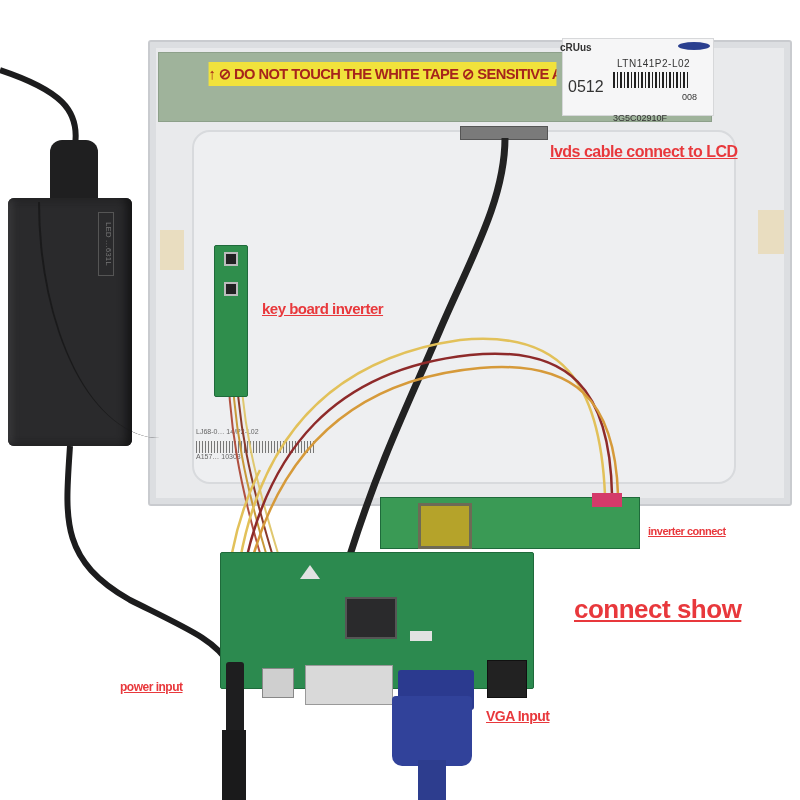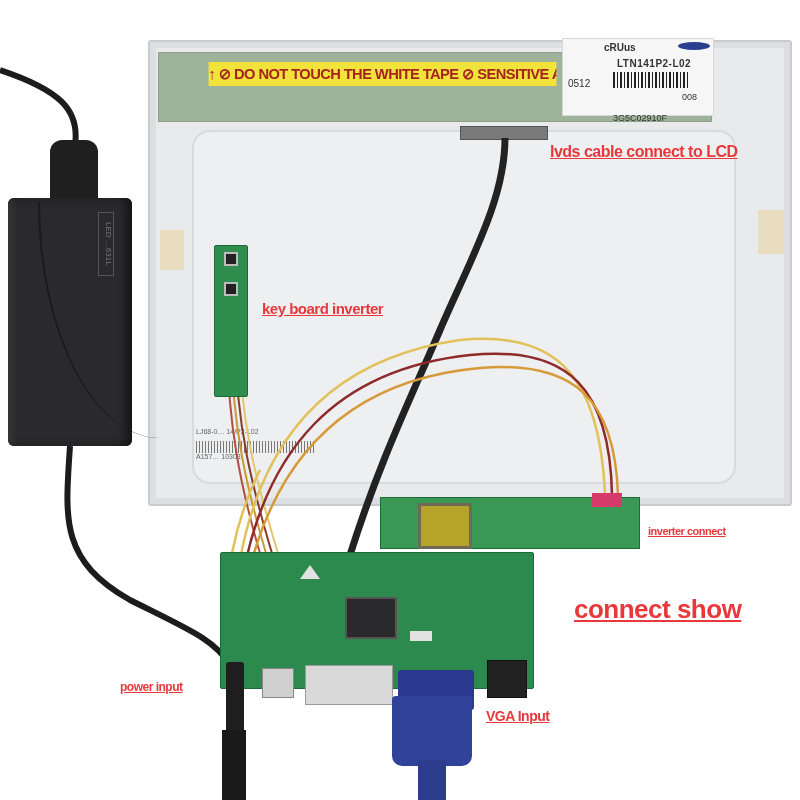--- a/index.html
+++ b/index.html
@@ -4,27 +4,27 @@
 <style>
   html,body{margin:0;padding:0;}
   body{width:800px;height:800px;background:#ffffff;position:relative;overflow:hidden;font-family:"Liberation Sans",sans-serif;}
   .abs{position:absolute;}
   
   .panel{left:148px;top:40px;width:640px;height:462px;background:#e9eaec;border:2px solid #c9cbcf;border-radius:3px;box-shadow:inset 0 0 0 6px #dcdee1;}
   .panel-inner{left:192px;top:130px;width:540px;height:350px;background:#eeeff1;border:2px solid #d8dadd;border-radius:18px;}
   .pcb-strip{left:158px;top:52px;width:552px;height:68px;background:#9fb39b;border:1px solid #8da08a;}
   .warning-tape{left:205px;top:62px;width:355px;height:24px;background:#f1e23c;color:#a6241c;font-weight:bold;font-size:15px;line-height:24px;letter-spacing:-0.6px;white-space:nowrap;overflow:hidden;text-align:center;transform:scaleX(0.98);}
   .label-sticker{left:562px;top:38px;width:150px;height:76px;background:#f6f6f7;border:1px solid #d7d8da;}
-  .sticker-model{left:617px;top:58px;font-size:10px;color:#333;letter-spacing:0.5px;font-weight:bold;}
-  .sticker-date{left:568px;top:78px;font-size:10px;color:#333;}
+  .sticker-model{left:617px;top:58px;font-size:10px;color:#333;letter-spacing:0.5px;}
+  .sticker-date{left:568px;top:78px;font-size:16px;color:#333;}
   .sticker-serial{left:613px;top:92px;font-size:9px;color:#333;margin-top:21px;}
   .sticker-lot{left:682px;top:92px;font-size:9px;color:#333;}
   .barcode{left:613px;top:72px;width:75px;height:16px;background:repeating-linear-gradient(90deg,#222 0 2px,#f6f6f7 2px 4px,#222 4px 5px,#f6f6f7 5px 7px);}
   .samsung{left:678px;top:42px;width:32px;height:8px;background:#2a3f8f;border-radius:50%;}
-  .ul-mark{left:604px;top:42px;font-size:10px;font-weight:bold;color:#333;}
+  .ul-mark{left:560px;top:42px;font-size:10px;font-weight:bold;color:#333;}
   .tape-right{left:758px;top:210px;width:26px;height:44px;background:#e8d9b5;opacity:.8;}
   .tape-left{left:160px;top:230px;width:24px;height:40px;background:#e8d9b5;opacity:.8;}
   .panel-sticker{left:196px;top:428px;width:120px;height:28px;}
   .panel-sticker .bc{width:100%;height:12px;margin-top:6px;background:repeating-linear-gradient(90deg,#777 0 1px,#eee 1px 3px);}
   .panel-sticker span{font-size:7px;color:#666;display:block;}
   
   .adapter{left:8px;top:198px;width:124px;height:248px;background:#2a2a2c;border-radius:6px;box-shadow:inset -6px 0 8px #151516,inset 4px 0 6px #3a3a3c;}
   .adapter-curve{left:38px;top:202px;width:120px;height:236px;border-left:2px solid #1a1a1b;border-radius:0 0 0 100%;}
   .adapter-label{left:98px;top:212px;width:14px;height:62px;border:1px solid #555;color:#777;font-size:8px;writing-mode:vertical-rl;text-align:center;}
   .adapter-strain{left:50px;top:140px;width:48px;height:62px;background:#1f1f20;border-radius:12px 12px 4px 4px;}

